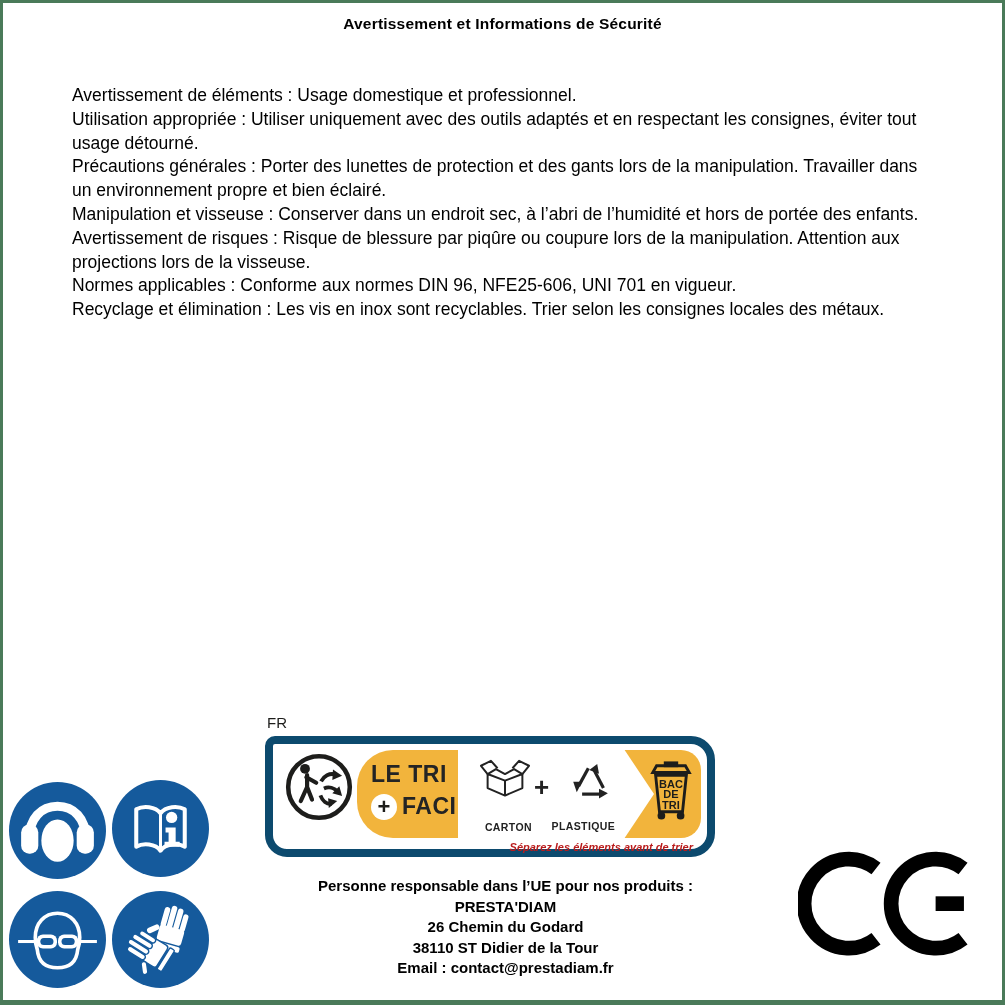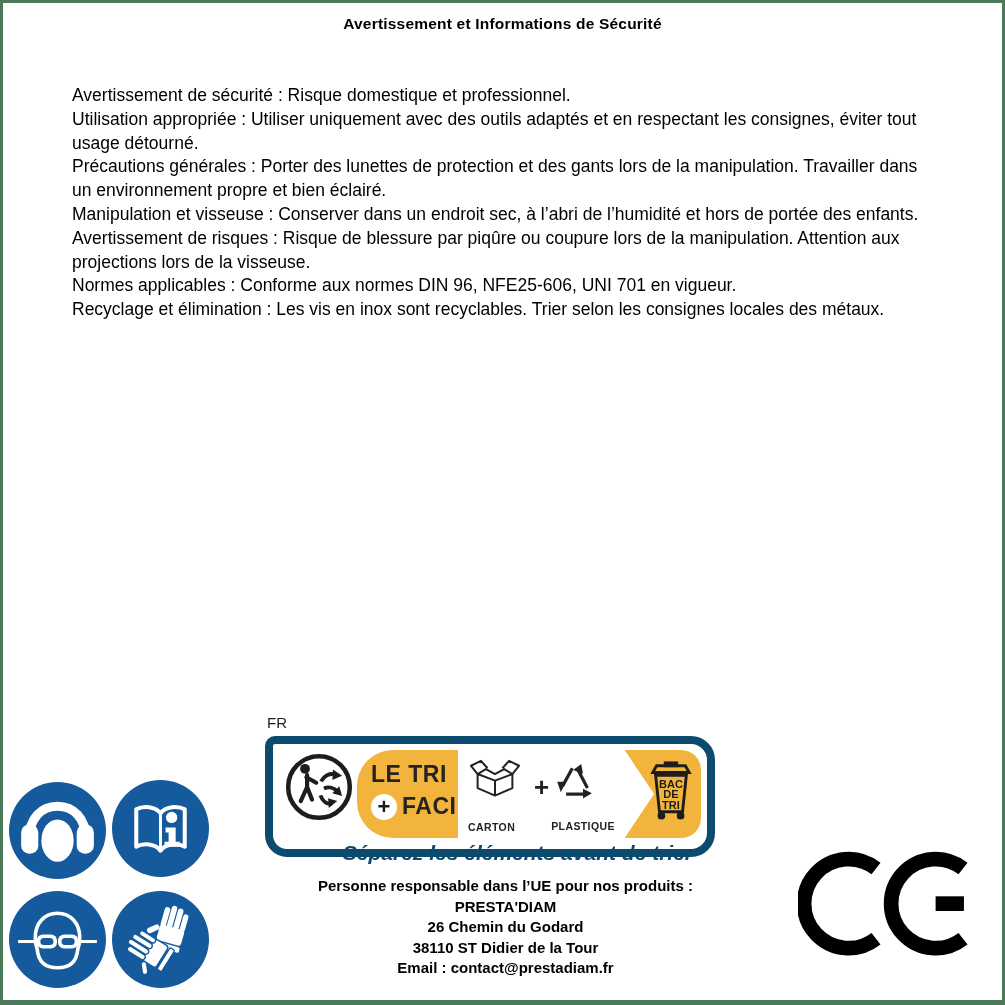--- a/index.html
+++ b/index.html
@@ -46,45 +46,45 @@
     width:26px;height:26px;border-radius:50%;background:#fff;color:#1d1d1b;
     font-size:22px;font-weight:bold;line-height:26px;text-align:center;margin-right:5px;
   }
   .tri-facile{font-size:23px;font-weight:bold;color:#242424;letter-spacing:.5px;}
   .chevron{
     position:absolute;left:101px;top:0;width:196px;height:88px;background:#fff;
     clip-path:polygon(0 0,85% 0,100% 50%,85% 100%,0 100%);
     display:flex;align-items:center;justify-content:flex-start;
     padding-left:10px;box-sizing:border-box;
   }
-  .mat{display:flex;flex-direction:column;align-items:flex-start;width:64px;gap:16px;}
+  .mat{display:flex;flex-direction:column;align-items:flex-end;width:64px;gap:16px;}
   .mat-label{font-size:10.5px;font-weight:bold;color:#222;letter-spacing:.4px;margin-top:2px;}
   .mat-plus{font-size:26px;font-weight:bold;color:#222;margin:0 2px 14px 2px;}
   .bin{position:absolute;right:6px;top:9px;width:48px;height:64px;}
   .tri-caption{
-    position:absolute;right:14px;top:97px;font-size:21px;font-style:italic;
-    font-weight:bold;color:#0c4a6e;
+    position:absolute;right:14px;top:97px;font-size:11px;font-style:italic;
+    font-weight:bold;color:#b91c1c;
   }
   
   .responsible{
     position:absolute;left:0;top:873px;width:1005px;text-align:center;
     font-size:15px;font-weight:bold;line-height:20.6px;color:#000;
   }
   
   .ce{position:absolute;left:795px;top:846px;width:170px;height:106px;}
 </style>
 </head>
 <body>
 
 <div class="page" style="--border-green: #4a7a59; --tri-yellow: #f2b43c;">
 
   <div class="title">Avertissement et Informations de Sécurité</div>
 
   <div class="body-text">
-    <p>Avertissement de sécurité : Risque domestique et professionnel.</p>
+    <p>Avertissement de éléments : Usage domestique et professionnel.</p>
     <p>Utilisation appropriée : Utiliser uniquement avec des outils adaptés et en respectant les consignes, éviter tout usage détourné.</p>
     <p>Précautions générales : Porter des lunettes de protection et des gants lors de la manipulation. Travailler dans un environnement propre et bien éclairé.</p>
     <p>Manipulation et visseuse : Conserver dans un endroit sec, à l’abri de l’humidité et hors de portée des enfants.</p>
     <p>Avertissement de risques : Risque de blessure par piqûre ou coupure lors de la manipulation. Attention aux projections lors de la visseuse.</p>
     <p>Normes applicables : Conforme aux normes DIN 96, NFE25-606, UNI 701 en vigueur.</p>
     <p>Recyclage et élimination : Les vis en inox sont recyclables. Trier selon les consignes locales des métaux.</p>
   </div>
 
   <div class="picto" id="picto-ear">
     <svg viewBox="0 0 96 96">

